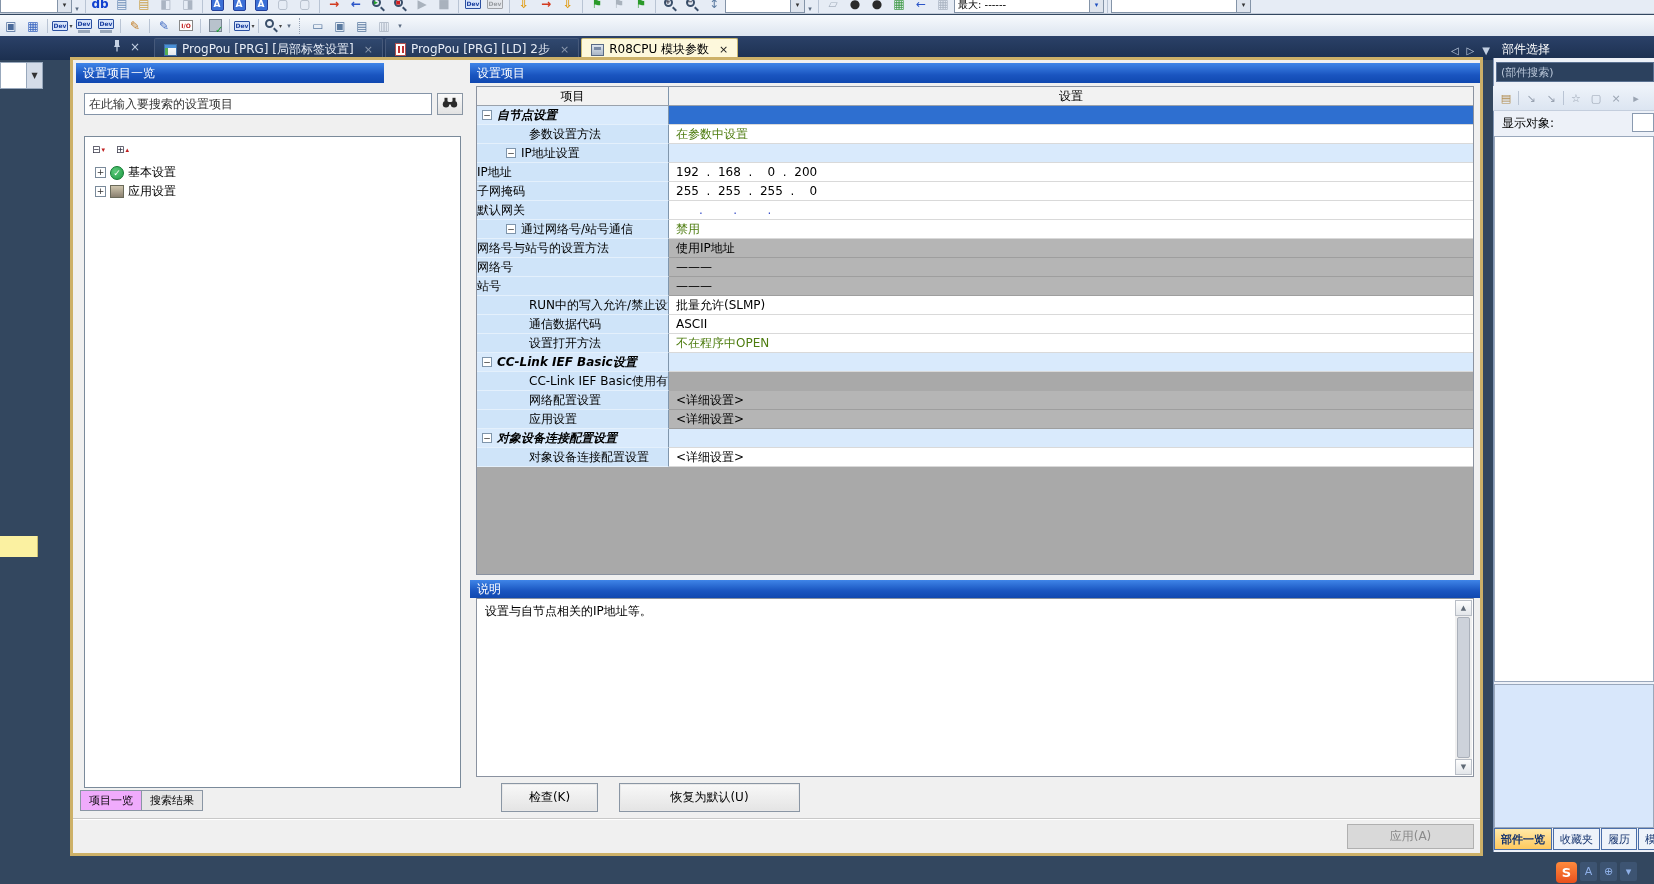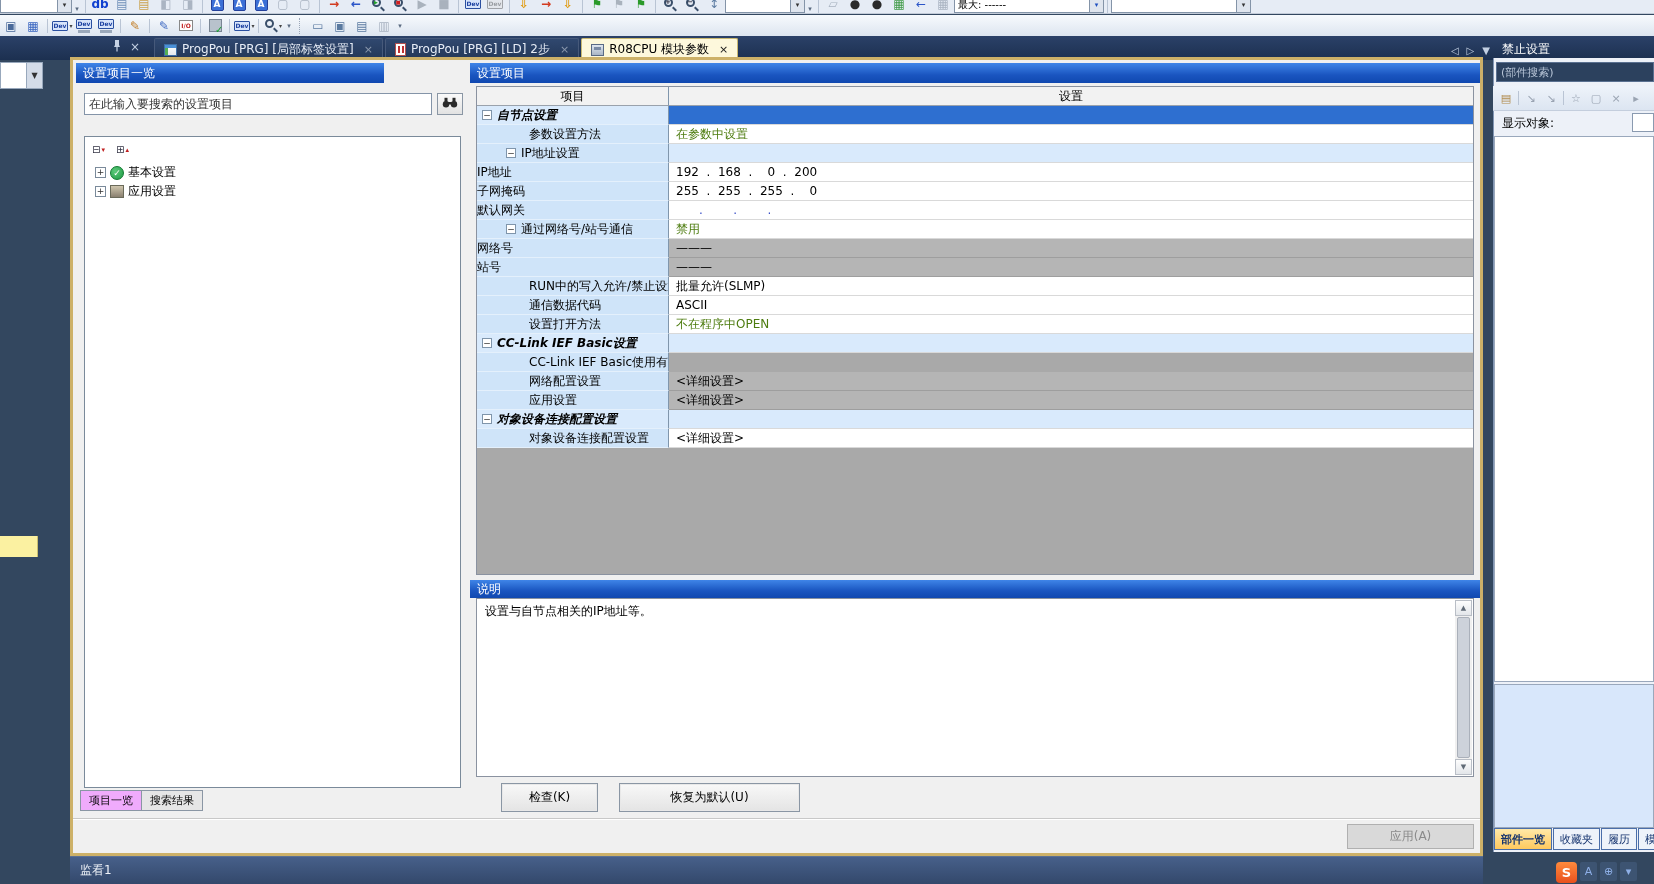--- a/index.html
+++ b/index.html
@@ -501,20 +501,26 @@
         </div>
         <div class="trow">
           <div class="c1 lv-sub">
             <span class="exp">−</span>
             <span>通过网络号/站号通信</span>
           </div>
           <div class="c2 v-blue"><span>禁用</span></div>
         </div>
         <div class="trow">
           <div class="c1 lv-leaf2">
+            <span>网络号与站号的设置方法</span>
+          </div>
+          <div class="c2 v-disabled"><span>使用IP地址</span></div>
+        </div>
+        <div class="trow">
+          <div class="c1 lv-leaf2">
             <span>网络号</span>
           </div>
           <div class="c2 v-disabled"><span>———</span></div>
         </div>
         <div class="trow">
           <div class="c1 lv-leaf2">
             <span>站号</span>
           </div>
           <div class="c2 v-disabled"><span>———</span></div>
         </div>
@@ -588,21 +594,21 @@
       <div class="sbtn">▼</div>
     </div>
   </div>
 
   <div class="abs pushbtn" id="btn-check">检查(K)</div>
   <div class="abs pushbtn" id="btn-restore">恢复为默认(U)</div>
   <div class="abs" id="bottomline"></div>
   <div class="abs" id="btn-apply">应用(A)</div>
 
   <div class="abs" id="rp-body"></div>
-  <div class="abs" id="rp-title">禁止设置</div>
+  <div class="abs" id="rp-title">部件选择</div>
   <input class="abs" id="rp-search" placeholder="(部件搜索)" style="">
   <div class="abs" id="rp-tools">
       <span class="rpi c1st">▤</span>
       <span class="rpsep"></span>
       <span class="rpi">↘</span>
       <span class="rpi">↘</span>
       <span class="rpsep"></span>
       <span class="rpi">☆</span>
       <span class="rpi">▢</span>
       <span class="rpi">×</span>
@@ -614,23 +620,20 @@
   <div class="abs" id="rp-dropbox"></div>
   <div class="abs" id="rp-list"></div>
   <div class="abs" id="rp-blue"></div>
   <div class="abs" id="rp-tabs">
       <span class="rptab active">部件一览</span>
       <span class="rptab">收藏夹</span>
       <span class="rptab">履历</span>
       <span class="rptab">模</span>
     </div>
 
-  <div class="abs" id="watchband">
-    <span>监看1</span>
-  </div>
   <div class="abs" id="ime">
     <span class="slogo">S</span>
     <span id="ime-host" style="display:flex;gap:3px">
         <span class="imei">A</span>
         <span class="imei">⊕</span>
         <span class="imei">▾</span>
       </span>
   </div>
 
 </div>

